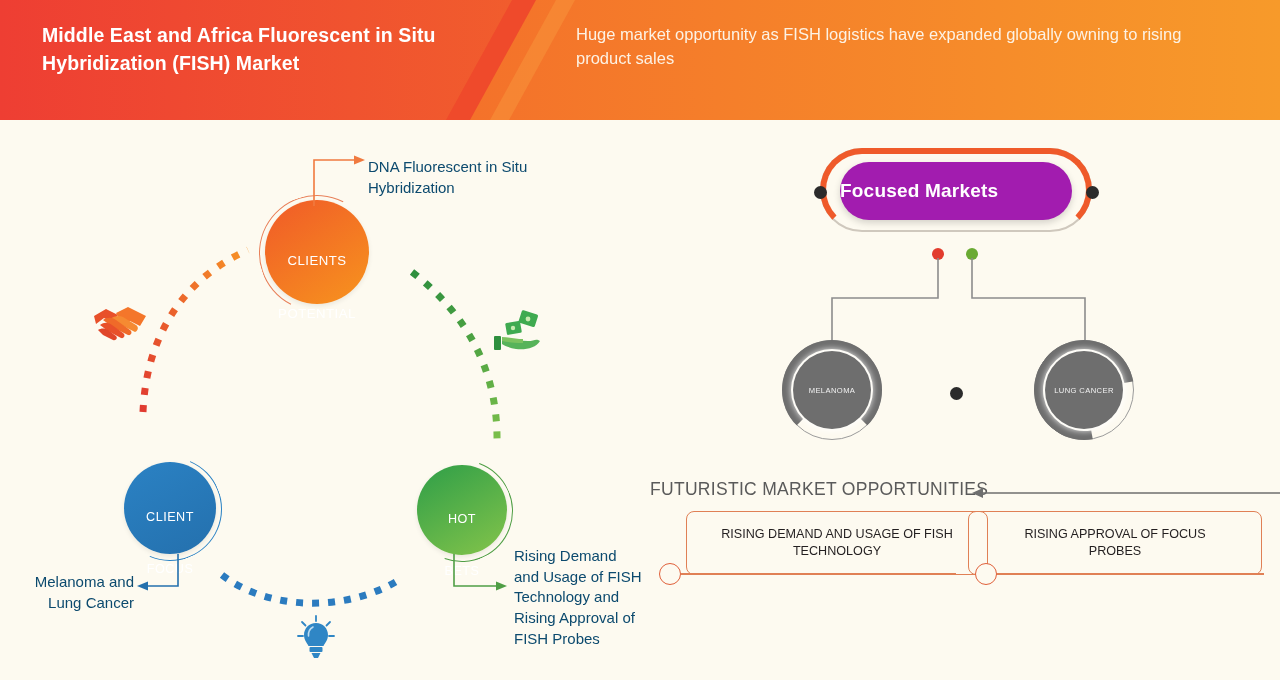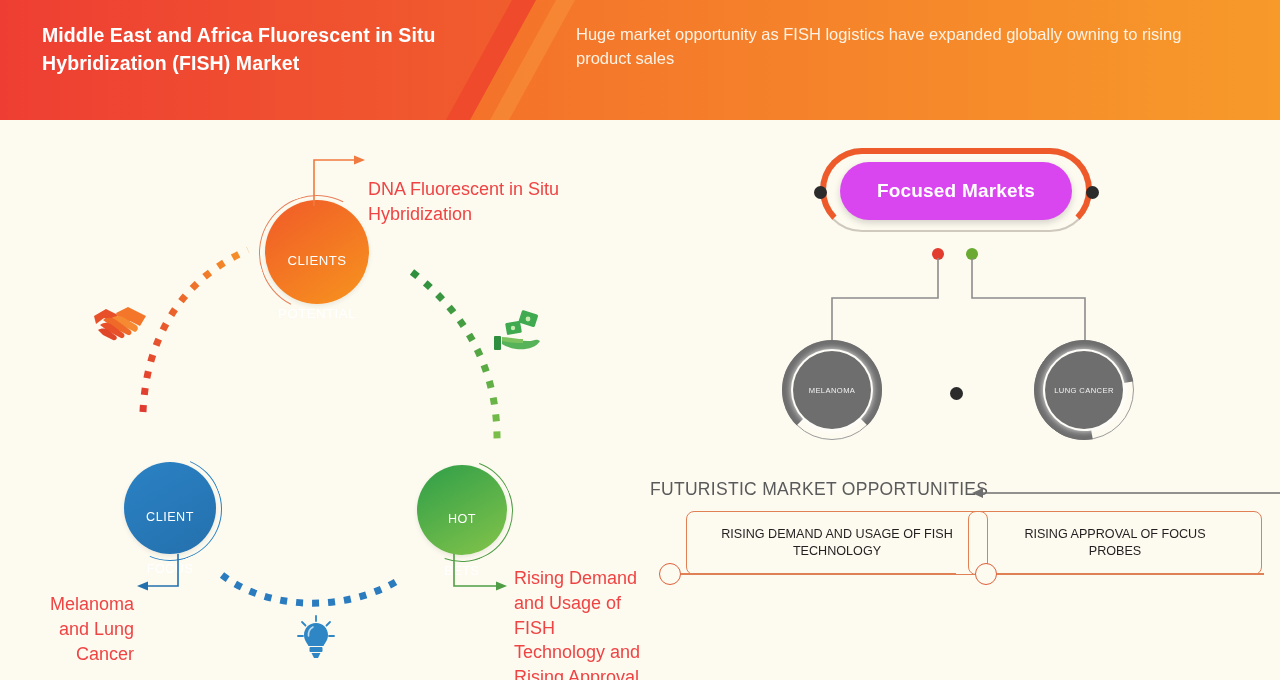--- a/index.html
+++ b/index.html
@@ -18,21 +18,21 @@
     position:absolute;left:42px;top:22px;width:480px;
     color:#ffffff;font-size:19.5px;font-weight:bold;line-height:1.42;
     letter-spacing:.1px;
   }
   .hdr-sub{
     position:absolute;left:576px;top:23px;width:620px;
     color:#fdf2e4;font-size:16.5px;font-weight:normal;line-height:1.45;
   }
 
   
-  .lbl{position:absolute;color:#ef4444;font-size:18px;line-height:1.38;margin-top:20px;}
+  .lbl{position:absolute;color:#0c4a6e;font-size:15px;line-height:1.38;}
 
   
   .circ{position:absolute;border-radius:50%;display:flex;align-items:center;
         justify-content:center;text-align:center;color:#fff;}
   .circ span{display:block;margin-top:35px;}
 
   .c-clients{
     left:265px;top:200px;width:104px;height:104px;
     background:linear-gradient(145deg,#f05a28 0%,#f7941e 100%);
     font-size:13.2px;line-height:1.32;letter-spacing:.5px;
@@ -66,22 +66,22 @@
     border-radius:42px;border:2.2px solid #cfc8bd;box-sizing:border-box;
   }
   .fm-arc{
     position:absolute;left:12px;top:2px;width:272px;height:84px;
     border-radius:42px;border:6px solid transparent;
     border-top-color:#ef5a2a;border-left-color:#ef5a2a;border-right-color:#ef5a2a;
     box-sizing:border-box;
   }
   .fm-pill{
     position:absolute;left:32px;top:16px;width:232px;height:58px;
-    border-radius:30px;background:#d946ef;
-    display:flex;align-items:center;justify-content:center;
+    border-radius:30px;background:#a21caf;
+    display:flex;align-items:center;justify-content:flex-start;
     color:#fff;font-size:19px;font-weight:bold;letter-spacing:.2px;
     box-shadow:0 3px 7px rgba(0,0,0,.16);
   }
   .fm-dot{position:absolute;width:13px;height:13px;border-radius:50%;background:#2b2b2b;top:40px;}
   .fm-dot.l{left:6px;} .fm-dot.r{left:278px;}
 
   .node-dot{position:absolute;width:12px;height:12px;border-radius:50%;}
   .node-red{background:#e23c2e;left:932px;top:248px;}
   .node-green{background:#6aaa33;left:966px;top:248px;}
 

